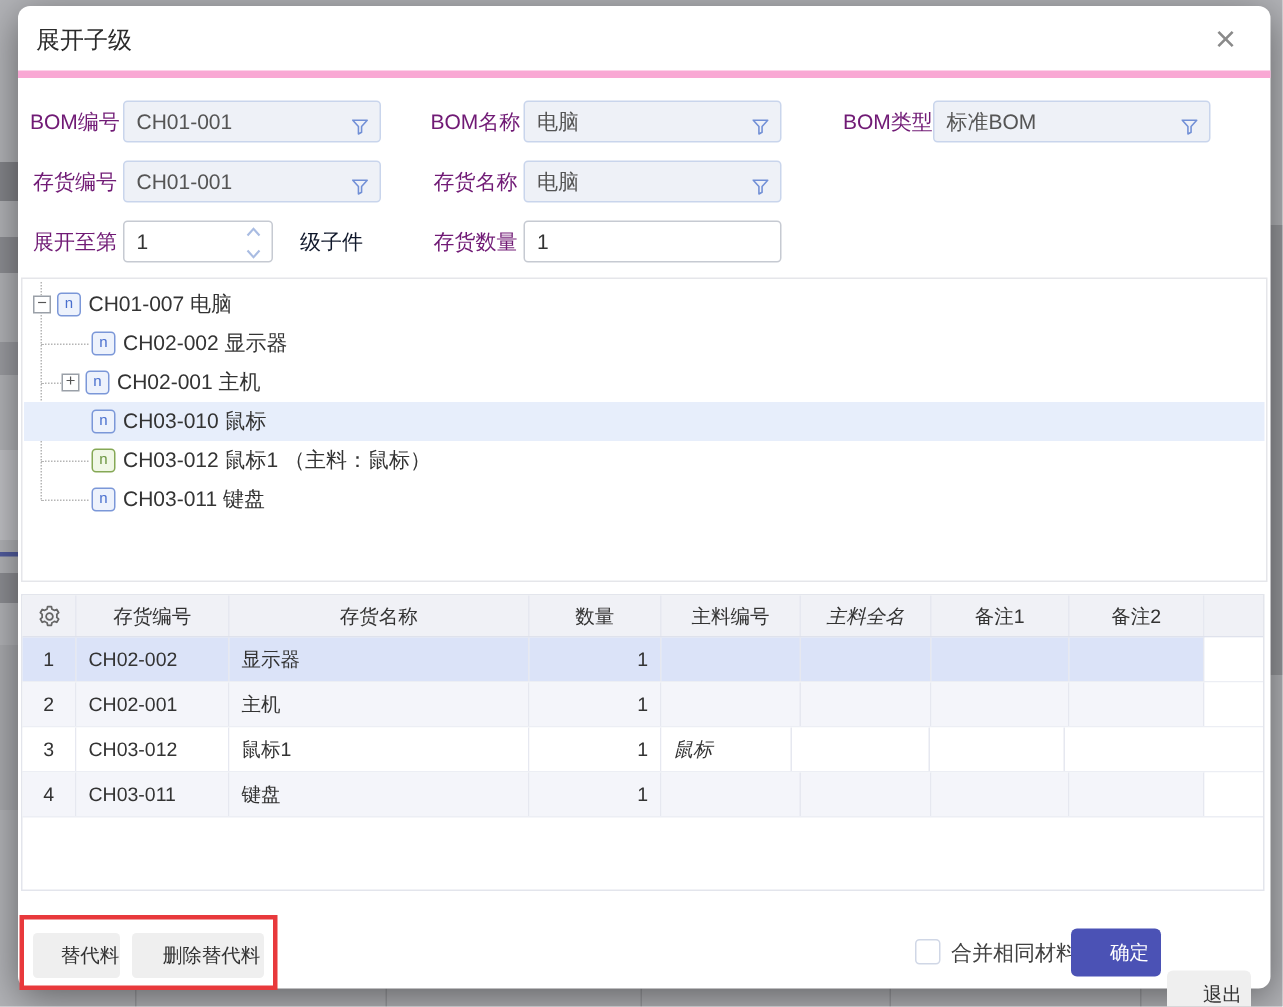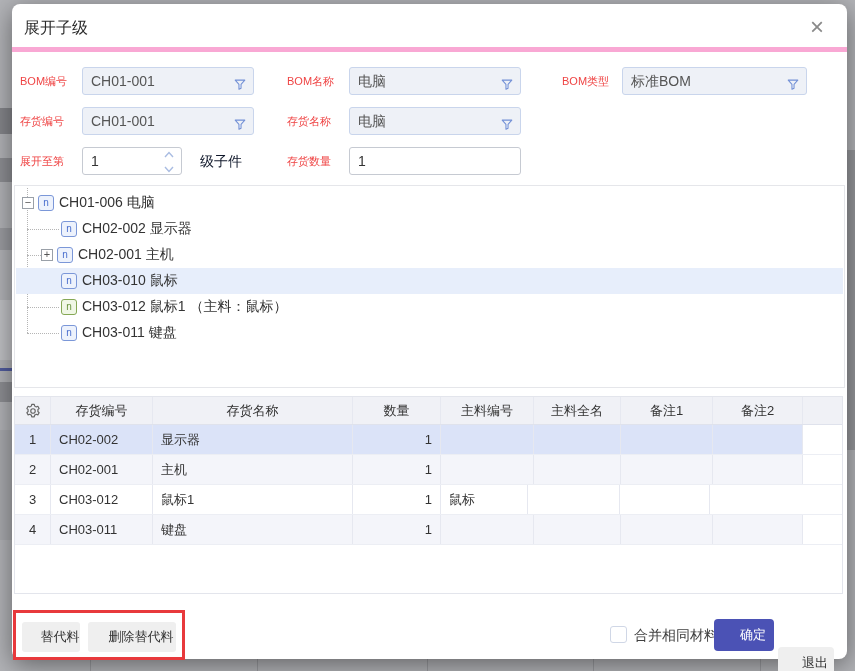--- a/index.html
+++ b/index.html
@@ -15,22 +15,22 @@
   .dialog { position:absolute; left:12px; top:4px; width:835px; height:655px;
             background:#ffffff; border-radius:8px; box-shadow:0 6px 26px rgba(0,0,0,.45); }
 
   .dlg-header { position:absolute; left:0; top:0; width:100%; height:48px;
                 border-bottom:5px solid #f9a8d4; }
   .dlg-title { position:absolute; left:12px; top:0; line-height:48px; font-size:16px; color:#2b2b2b; }
   .dlg-close { position:absolute; right:16px; top:10px; width:28px; height:28px; text-align:center;
                line-height:26px; font-size:24px; color:#8a8a8a; cursor:pointer; }
 
   
-  .f-label { position:absolute; width:58px; height:28px; line-height:28px; font-size:11px;
-             color:#ef4444; text-align:left; white-space:nowrap; }
+  .f-label { position:absolute; width:58px; height:28px; line-height:28px; font-size:14px;
+             color:#701a75; text-align:right; white-space:nowrap; }
   .f-input { position:absolute; height:28px; border-radius:3px; font-size:14px; line-height:26px;
              padding:0 26px 0 8px; white-space:nowrap; overflow:hidden; }
   .f-dis   { background:#eef1f7; border:1px solid #c9d5ec; color:#555; }
   .f-edit  { background:#fff; border:1px solid #c6cad2; color:#333; padding-right:8px; }
   .funnel  { position:absolute; right:6px; top:6px; }
   .f-suffix{ position:absolute; height:28px; line-height:28px; font-size:14px; color:#0f172a; }
   .spin-btns { position:absolute; right:4px; top:2px; width:14px; height:24px; display:flex;
                flex-direction:column; justify-content:space-between; }
 
   .r1 { top:63px; } .r2 { top:103px; } .r3 { top:143px; }
@@ -57,21 +57,21 @@
   .grid-panel { position:absolute; left:2px; top:392px; width:829px; height:198px;
                 background:#fff; border:1px solid #e3e5ec; }
   .g-row { display:flex; width:100%; }
   .g-head { height:28px; background:#f0f1f6; border-bottom:1px solid #dfe2ec; }
   .g-body { height:30px; border-bottom:1px solid #eceef4; }
   .g-cell { border-right:1px solid #e6e8f0; font-size:13px; color:#333; display:flex;
             align-items:center; padding:0 8px; overflow:hidden; white-space:nowrap; }
   .g-head .g-cell { justify-content:center; color:#333; padding:0 4px; }
   .c-num { flex:0 0 36px; justify-content:center; padding:0; }
   .c0 { flex:0 0 102px; } .c1 { flex:0 0 200px; } .c2 { flex:0 0 88px; justify-content:flex-end; }
-  .c3 { flex:0 0 93px; }  .c4 { flex:0 0 87px; }  .c5 { flex:0 0 92px; } .c6 { flex:0 0 90px; }
+  .c3 { flex:0 0 93px; }  .c4 { flex:0 0 87px;font-style:italic; }  .c5 { flex:0 0 92px; } .c6 { flex:0 0 90px; }
   .c-fill { flex:1 1 auto; border-right:none; background:#fff !important; }
   .g-head .c-fill { background:#f0f1f6 !important; }
   .row-sel  .g-cell { background:#dbe3f8; }
   .row-even .g-cell { background:#f4f5fa; }
   .row-odd  .g-cell { background:#fff; }
 
   
   .btn { position:absolute; border:none; border-radius:3px; font-size:13px;
          font-family:"Liberation Sans", sans-serif; cursor:pointer;padding-left:18px; }
   .btn-gray { background:#efefef; color:#333; }
@@ -183,21 +183,21 @@
     <div class="dots-h" style="left:12px;width:14px;top:69px;"></div>
     <div class="dots-h" style="left:12px;width:32px;top:95px;"></div>
     <div class="dots-h" style="left:12px;width:32px;top:121px;"></div>
     <div class="dots-h" style="left:12px;width:32px;top:147px;"></div>
 
     <div class="tree-row" style="top:4px;">
       <span style="width:6px;"></span>
       <span class="expander">−</span>
       <span style="width:4px;"></span>
       <span class="node-ic ic-blue">n</span>
-      <span class="t-label">CH01-006 电脑</span>
+      <span class="t-label">CH01-007 电脑</span>
     </div>
 
     <div class="tree-row" style="top:30px;">
       <span style="width:45px;"></span>
       <span class="node-ic ic-blue">n</span>
       <span class="t-label">CH02-002 显示器</span>
     </div>
 
     <div class="tree-row" style="top:56px;">
       <span style="width:25px;"></span>

